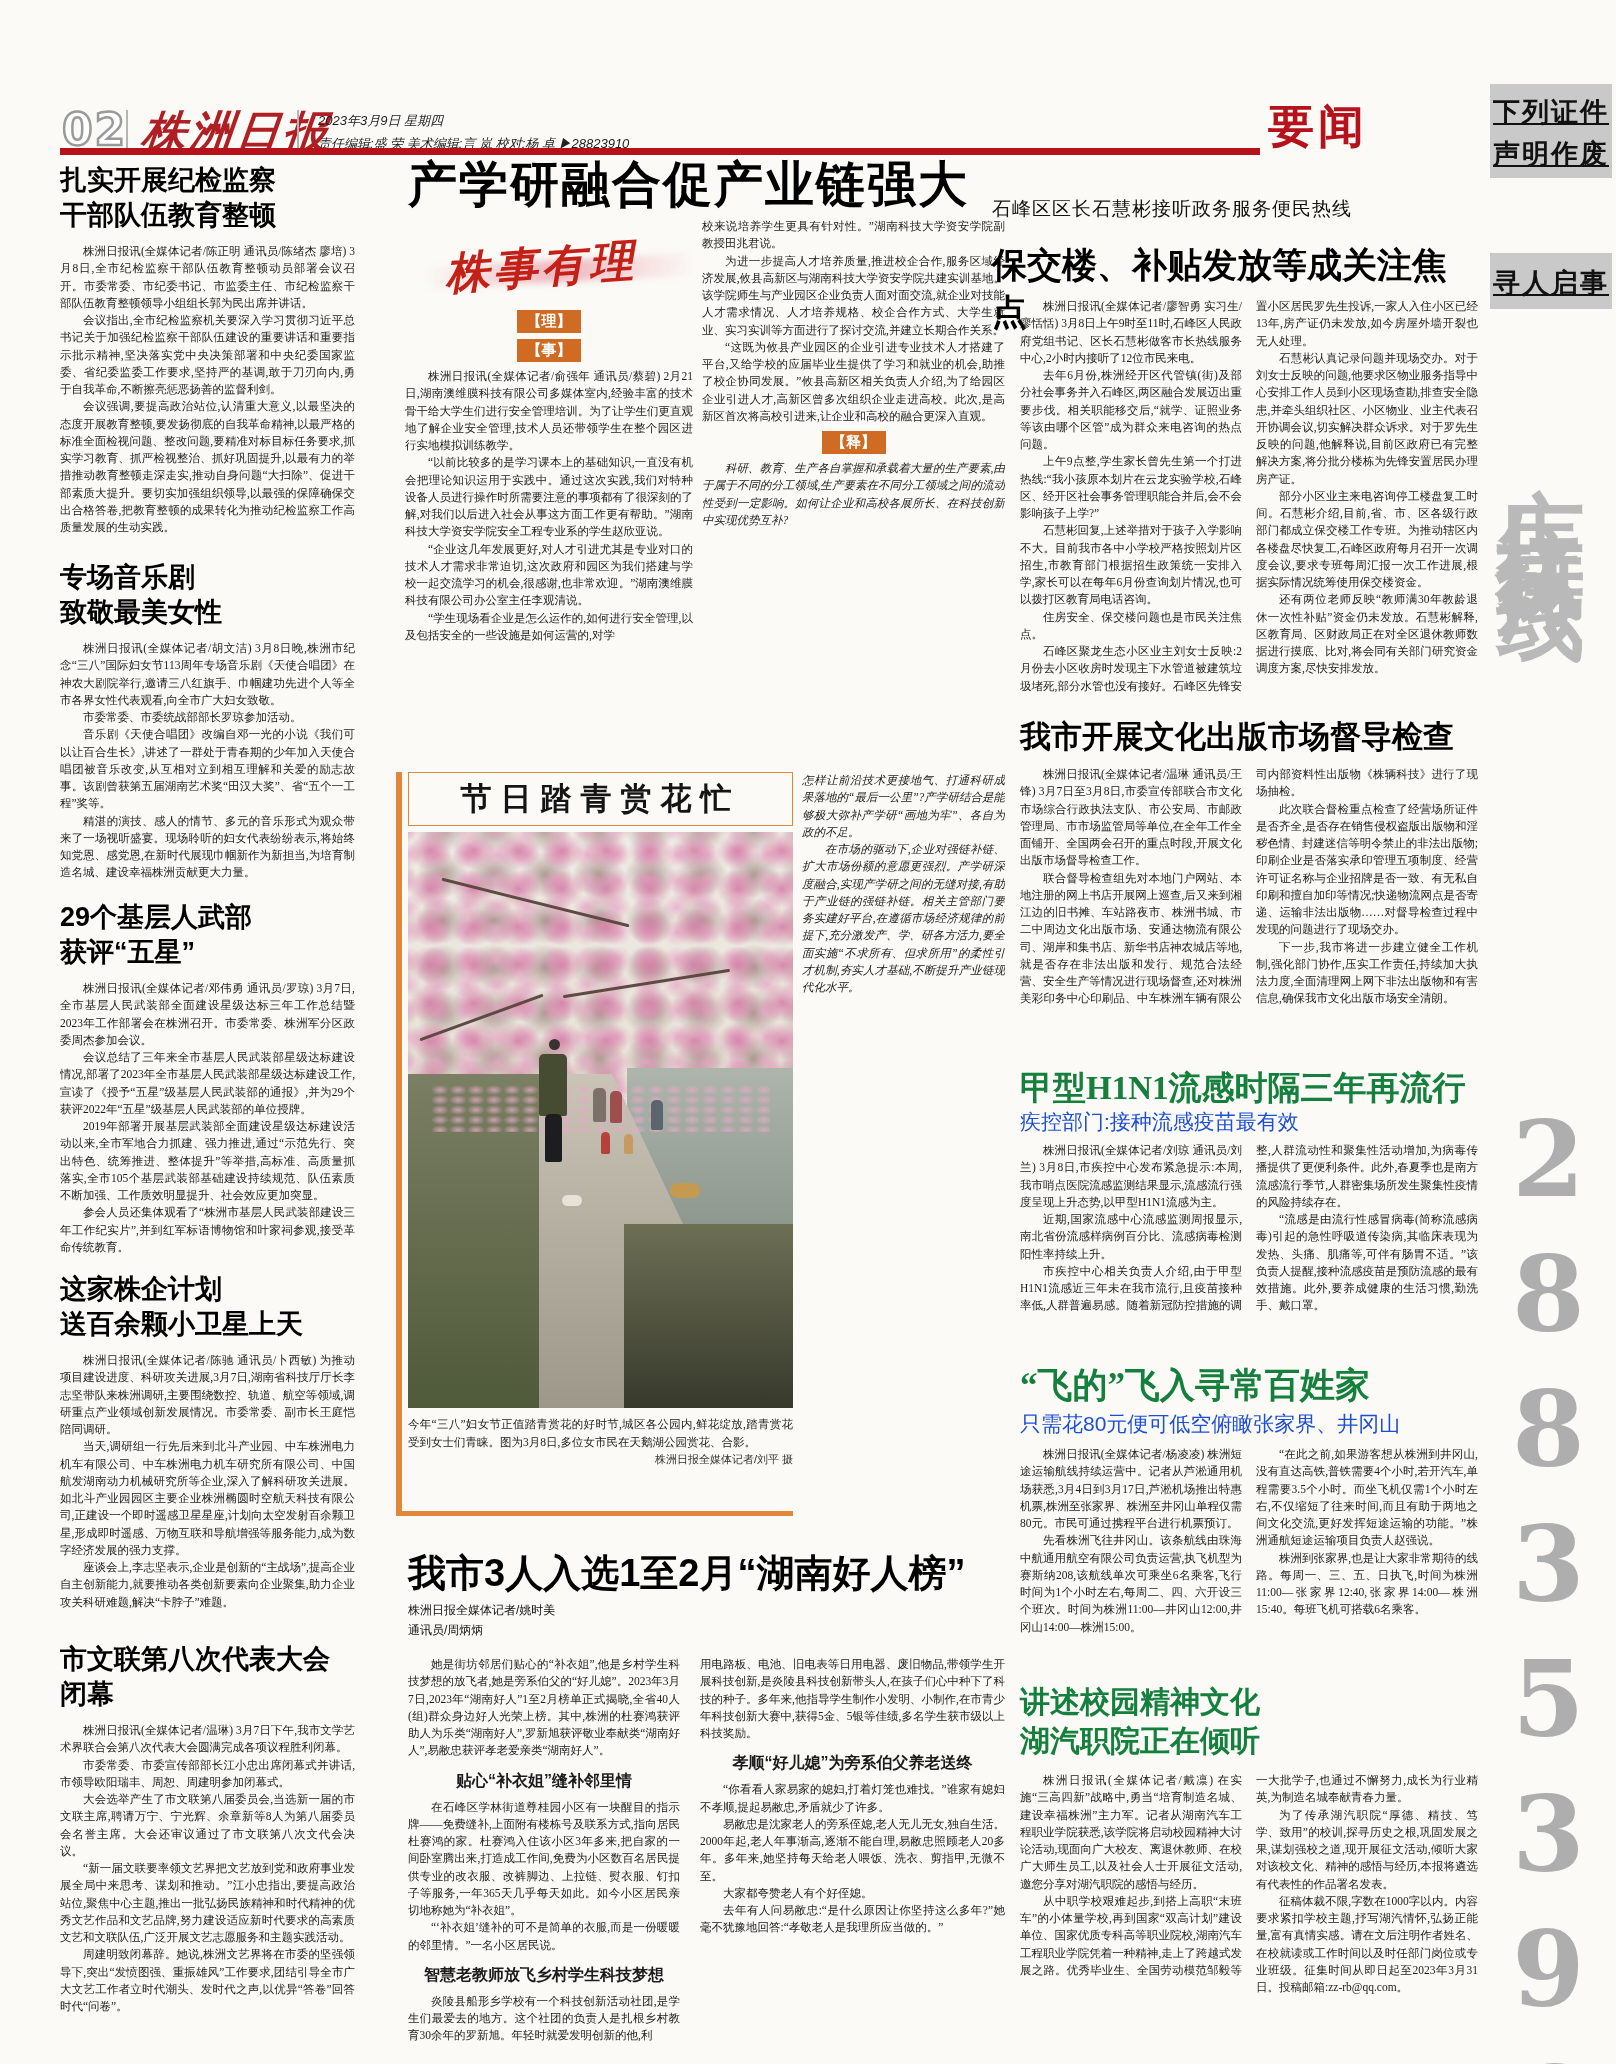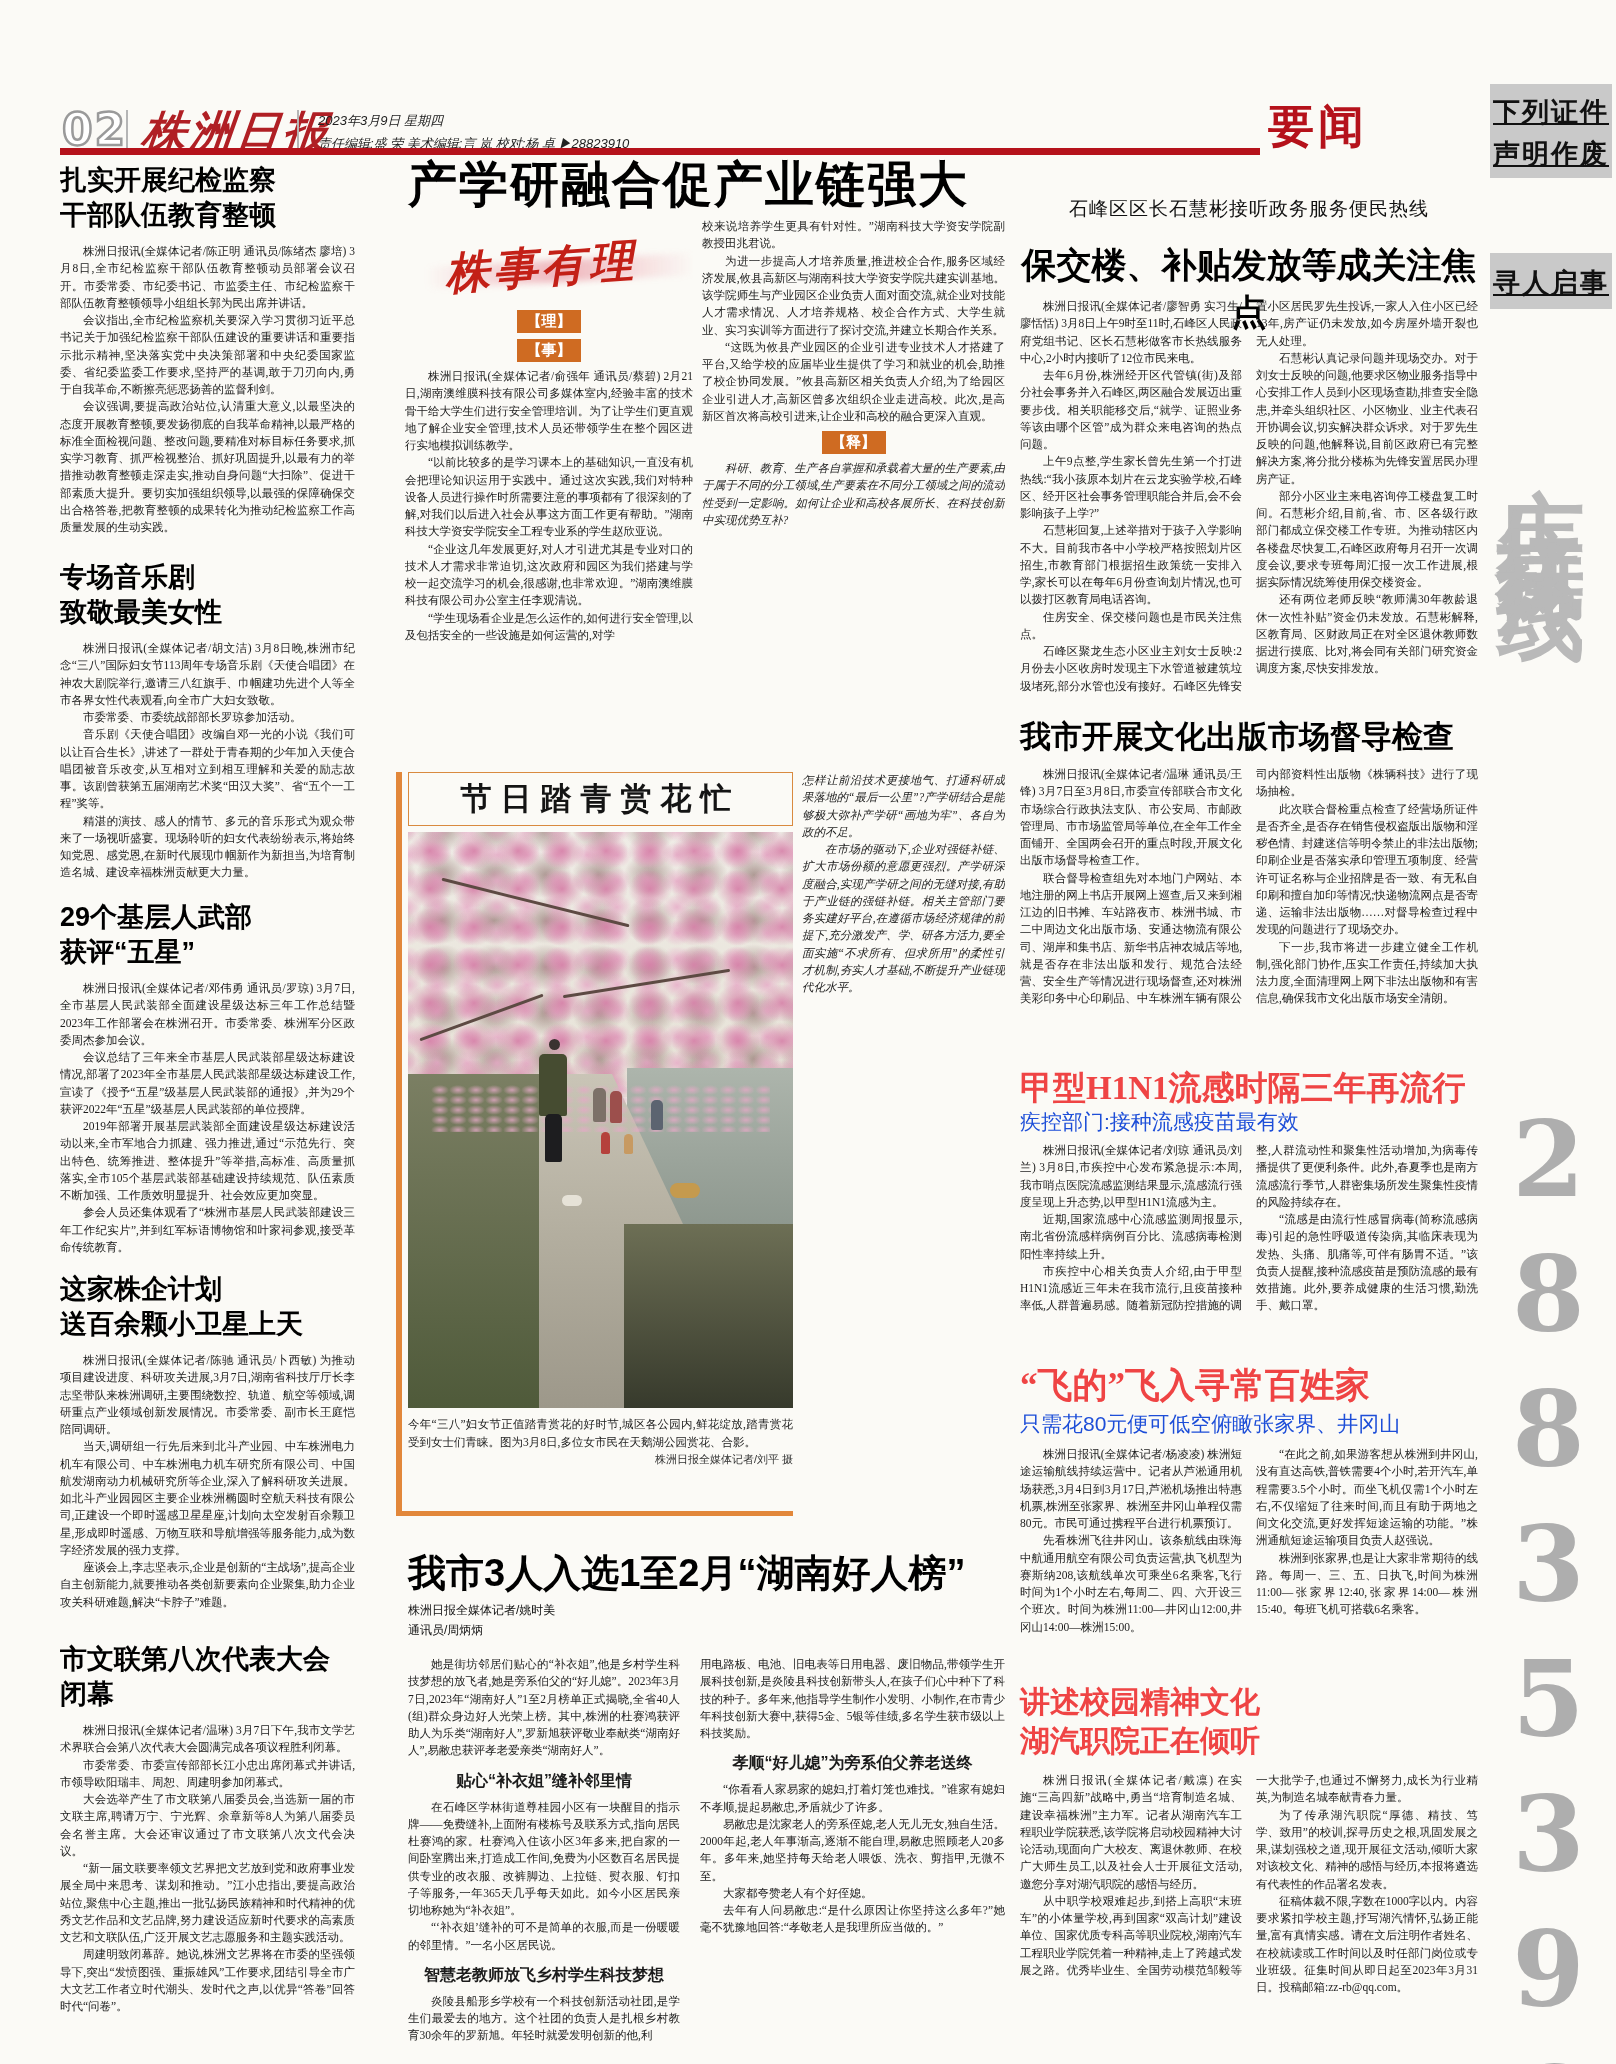--- a/index.html
+++ b/index.html
@@ -20,21 +20,21 @@
   .notice{background:#c9c9c9;color:#111;font-family:"Liberation Sans",sans-serif;
           font-weight:bold;text-align:center;}
   .notice .l{display:block;font-size:27px;line-height:1.55;letter-spacing:2px;text-decoration:underline;}
   .vert{writing-mode:vertical-rl;text-orientation:upright;line-height:1;
         font-family:"Liberation Serif",serif;font-weight:bold;}
   .hotline-chars{font-size:88px;color:#b9b9b9;letter-spacing:18px;}
   .hotline-digits{font-size:104px;color:#aeaeae;letter-spacing:12px;font-family:"DejaVu Serif",serif;}
   
   .kicker{font-size:19px;font-family:"Liberation Sans",sans-serif;color:#111;letter-spacing:1px;}
   .hl-sans{font-family:"Liberation Sans",sans-serif;font-weight:900;color:#000;}
-  .hl-serif{font-family:"Liberation Serif",serif;font-weight:bold;color:#ef4444;}
+  .hl-serif{font-family:"Liberation Serif",serif;font-weight:bold;color:#15803d;}
   .subhead{font-family:Liberation Sans, sans-serif;color:#1d4ed8;}
   .bodytxt{font-size:11.5px;line-height:1.5;text-align:justify;color:#1c1c1c;}
   .bodytxt p{margin:0;text-indent:2em;}
   .cols2{column-count:2;column-gap:14px;}
   .leftart .t{font-size:27px;line-height:1.3;margin-bottom:10px;}
   .leftart .bodytxt{margin-top:6px;}
   
   .mainhead{font-size:49px;letter-spacing:2px;}
   .zsyl-wrap{position:relative;height:64px;margin:2px 0 8px 40px;width:240px;}
   .zsyl-swoosh{position:absolute;left:-20px;top:22px;width:270px;height:22px;
@@ -247,21 +247,21 @@
 </div>
 <div class="abs bodytxt hide" style="left:700px;top:1656px;width:305px;height:400px;">
   <p style="text-indent:0;">用电路板、电池、旧电表等日用电器、废旧物品,带领学生开展科技创新,是炎陵县科技创新带头人,在孩子们心中种下了科技的种子。多年来,他指导学生制作小发明、小制作,在市青少年科技创新大赛中,获得5金、5银等佳绩,多名学生获市级以上科技奖励。</p>
   <p class="crosshead">孝顺“好儿媳”为旁系伯父养老送终</p>
   <p>“你看看人家易家的媳妇,打着灯笼也难找。”谁家有媳妇不孝顺,提起易敝忠,矛盾就少了许多。</p>
   <p>易敝忠是沈家老人的旁系侄媳,老人无儿无女,独自生活。2000年起,老人年事渐高,逐渐不能自理,易敝忠照顾老人20多年。多年来,她坚持每天给老人喂饭、洗衣、剪指甲,无微不至。</p>
   <p>大家都夸赞老人有个好侄媳。</p>
   <p>去年有人问易敝忠:“是什么原因让你坚持这么多年?”她毫不犹豫地回答:“孝敬老人是我理所应当做的。”</p>
 </div>
 
-<div class="abs" style="left:1020px;top:196px;width:458px;text-align:center;">
+<div class="abs" style="left:992px;top:196px;width:458px;">
   <div class="kicker">石峰区区长石慧彬接听政务服务便民热线</div>
   <div class="hl-sans" style="font-size:35px;margin-top:20px;">保交楼、补贴发放等成关注焦点</div>
 </div>
 <div class="abs bodytxt cols2 hide" style="left:1020px;top:298px;width:458px;height:414px;">
   <p>株洲日报讯(全媒体记者/廖智勇 实习生/廖恬恬) 3月8日上午9时至11时,石峰区人民政府党组书记、区长石慧彬做客市长热线服务中心,2小时内接听了12位市民来电。</p>
   <p>去年6月份,株洲经开区代管镇(街)及部分社会事务并入石峰区,两区融合发展迈出重要步伐。相关职能移交后,“就学、证照业务等该由哪个区管”成为群众来电咨询的热点问题。</p>
   <p>上午9点整,学生家长曾先生第一个打进热线:“我小孩原本划片在云龙实验学校,石峰区、经开区社会事务管理职能合并后,会不会影响孩子上学?”</p>
   <p>石慧彬回复,上述举措对于孩子入学影响不大。目前我市各中小学校严格按照划片区招生,市教育部门根据招生政策统一安排入学,家长可以在每年6月份查询划片情况,也可以拨打区教育局电话咨询。</p>
   <p>住房安全、保交楼问题也是市民关注焦点。</p>
   <p>石峰区聚龙生态小区业主刘女士反映:2月份去小区收房时发现主下水管道被建筑垃圾堵死,部分水管也没有接好。石峰区先锋安置小区居民罗先生投诉,一家人入住小区已经13年,房产证仍未发放,如今房屋外墙开裂也无人处理。</p>

